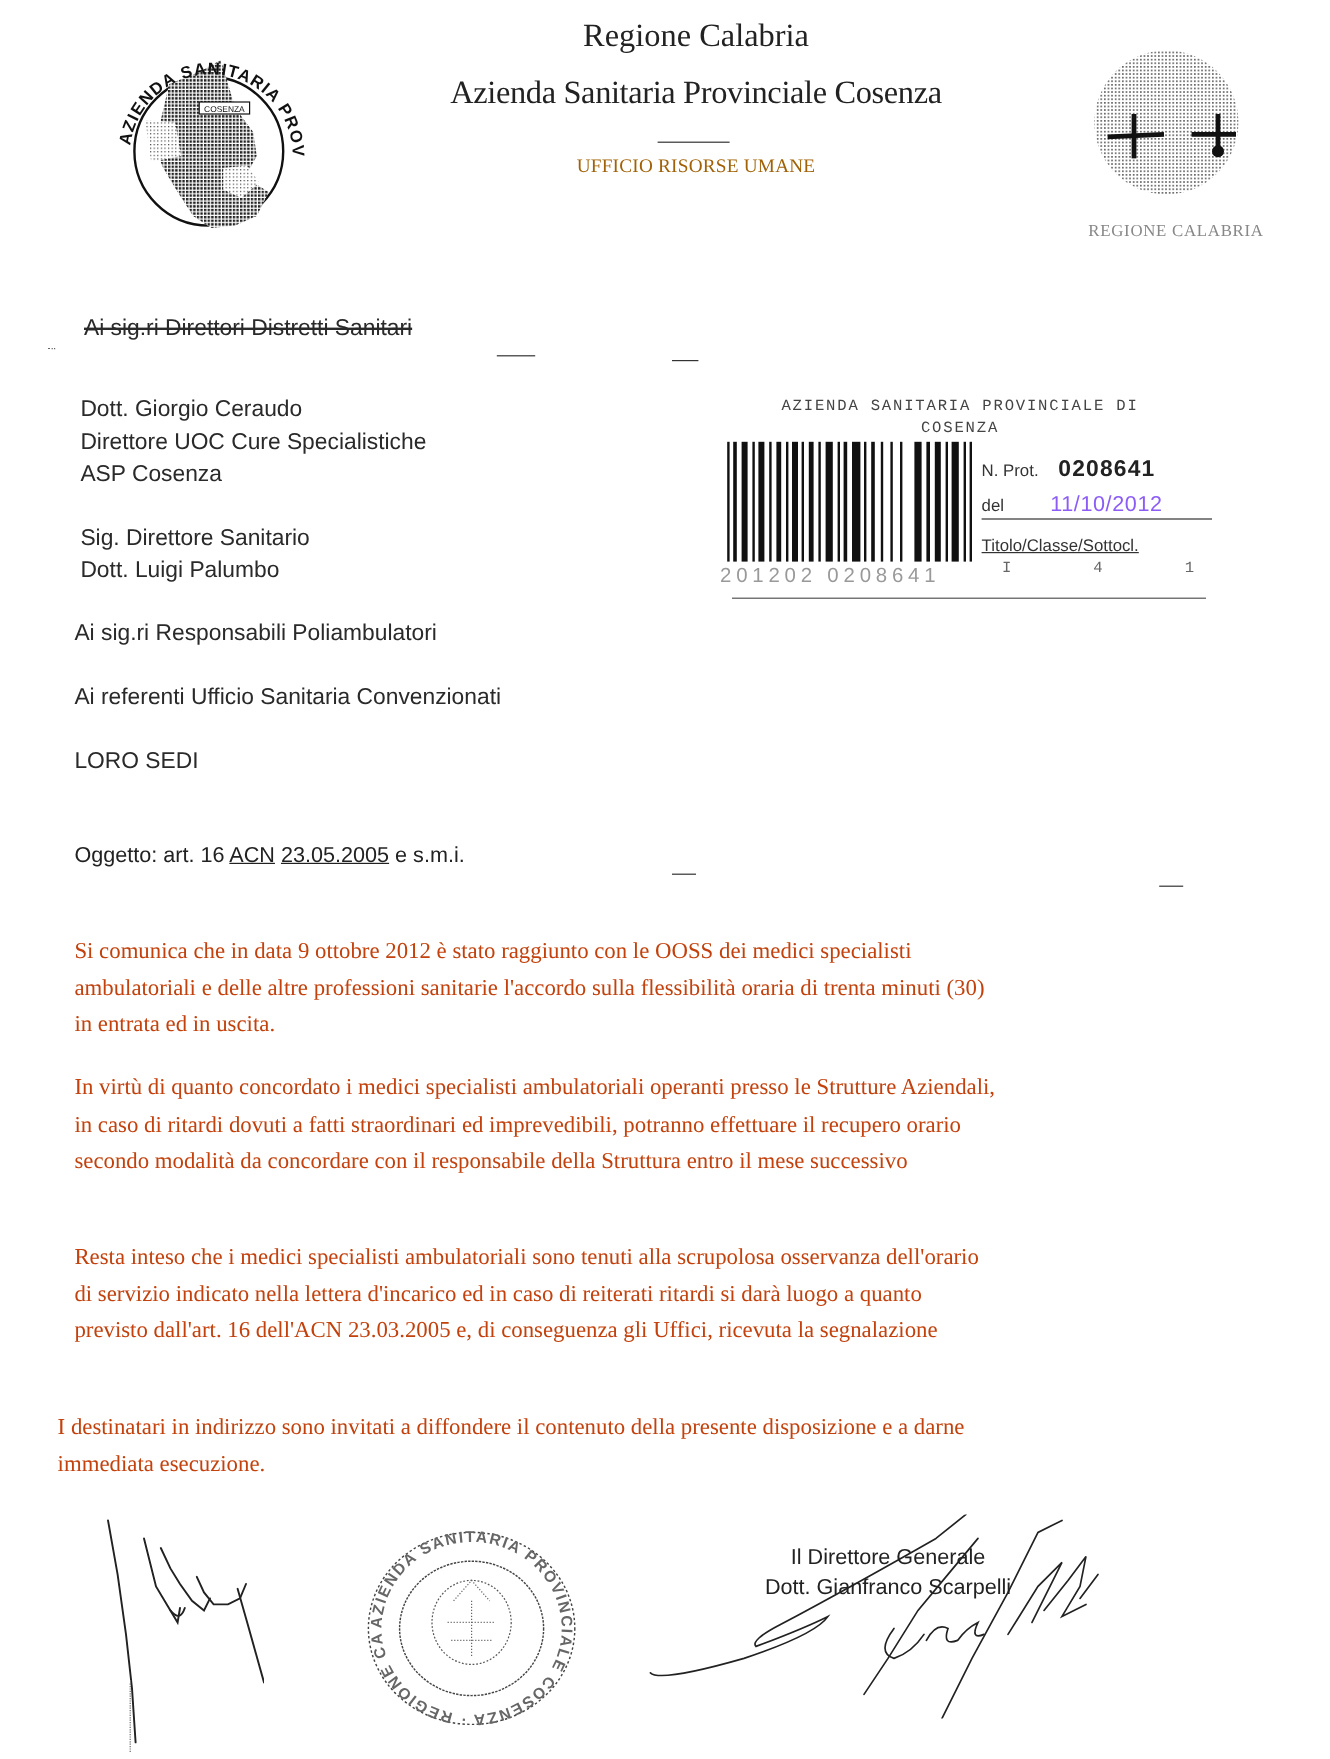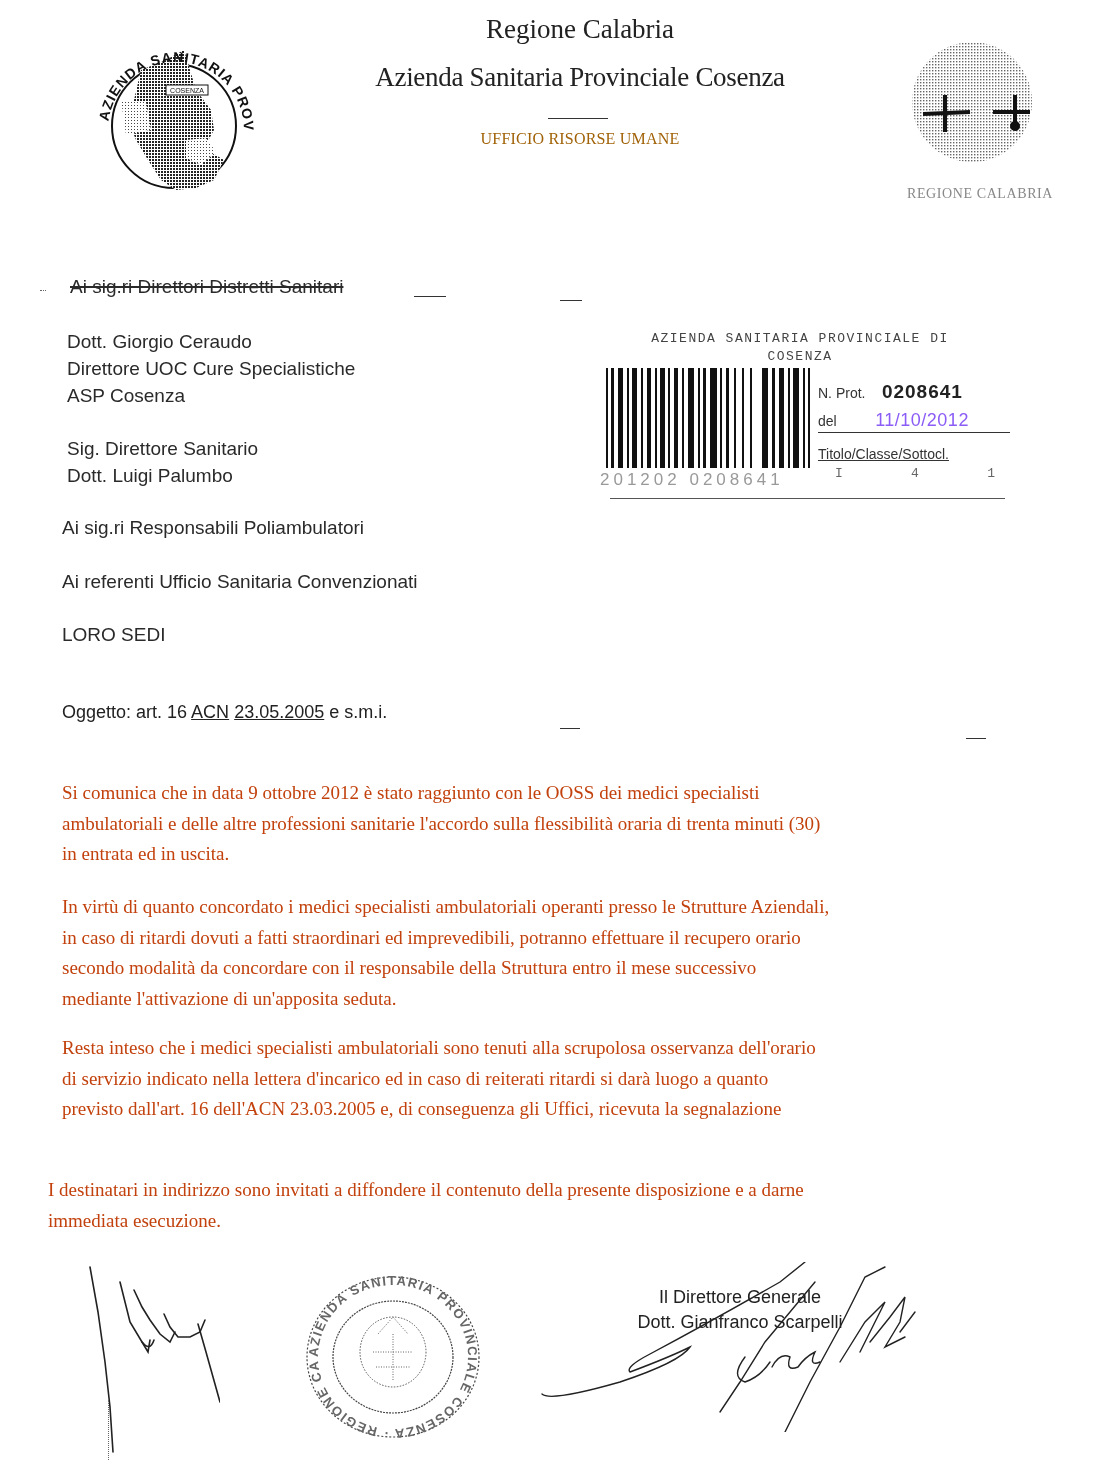--- a/index.html
+++ b/index.html
@@ -113,21 +113,21 @@
       <line x1="40" y1="55" x2="40" y2="92"></line>
       <line x1="88" y1="72" x2="125" y2="72"></line>
       <line x1="110" y1="55" x2="110" y2="90"></line>
     </g>
     <circle cx="110" cy="86" r="5" fill="#111"></circle>
   </svg>
 </div>
 <div class="abs logo-right-label">REGIONE CALABRIA</div>
 
 <div class="abs" style="left:40px; top:290px; width:6px; border-top:1px dotted #666;"></div>
-<div class="abs rcp strike" style="left:70px; top:273px;">Ai sig.ri Direttori Distretti Sanitari</div>
+<div class="abs rcp strike" style="left:70px; top:260px;">Ai sig.ri Direttori Distretti Sanitari</div>
 <div class="abs dash" style="left:414px; top:296px; width:32px;"></div>
 <div class="abs dash" style="left:560px; top:300px; width:22px;"></div>
 
 <div class="abs rcp" style="left:67px; top:328px;">
   <div>Dott. Giorgio Ceraudo</div>
   <div>Direttore UOC Cure Specialistiche</div>
   <div>ASP Cosenza</div>
 </div>
 
 <div class="abs rcp" style="left:67px; top:435px;">
@@ -207,21 +207,20 @@
 <div class="abs para" style="top:778px;">
   <span>Si comunica che in data 9 ottobre 2012 è stato raggiunto con le OOSS dei medici specialisti</span>
   <span>ambulatoriali e delle altre professioni sanitarie l'accordo sulla flessibilità oraria di trenta minuti (30)</span>
   <span>in entrata ed in uscita.</span>
 </div>
 
 <div class="abs para" style="top:892px;">
   <span>In virtù di quanto concordato i medici specialisti ambulatoriali operanti presso le Strutture Aziendali,</span>
   <span>in caso di ritardi dovuti a fatti straordinari ed imprevedibili, potranno effettuare il recupero orario</span>
   <span>secondo modalità da concordare con il responsabile della Struttura entro il mese successivo</span>
-  <span>mediante l'attivazione di un'apposita seduta.</span>
 </div>
 
 <div class="abs para" style="top:1033px;">
   <span>Resta inteso che i medici specialisti ambulatoriali sono tenuti alla scrupolosa osservanza dell'orario</span>
   <span>di servizio indicato nella lettera d'incarico ed in caso di reiterati ritardi si darà luogo a quanto</span>
   <span>previsto  dall'art. 16 dell'ACN 23.03.2005 e, di conseguenza gli Uffici, ricevuta la segnalazione</span>
 </div>
 
 <div class="abs para" style="top:1175px; left:48px; width:1016px;">
   <span>I destinatari in indirizzo sono invitati a diffondere il contenuto della presente disposizione e a darne</span>

